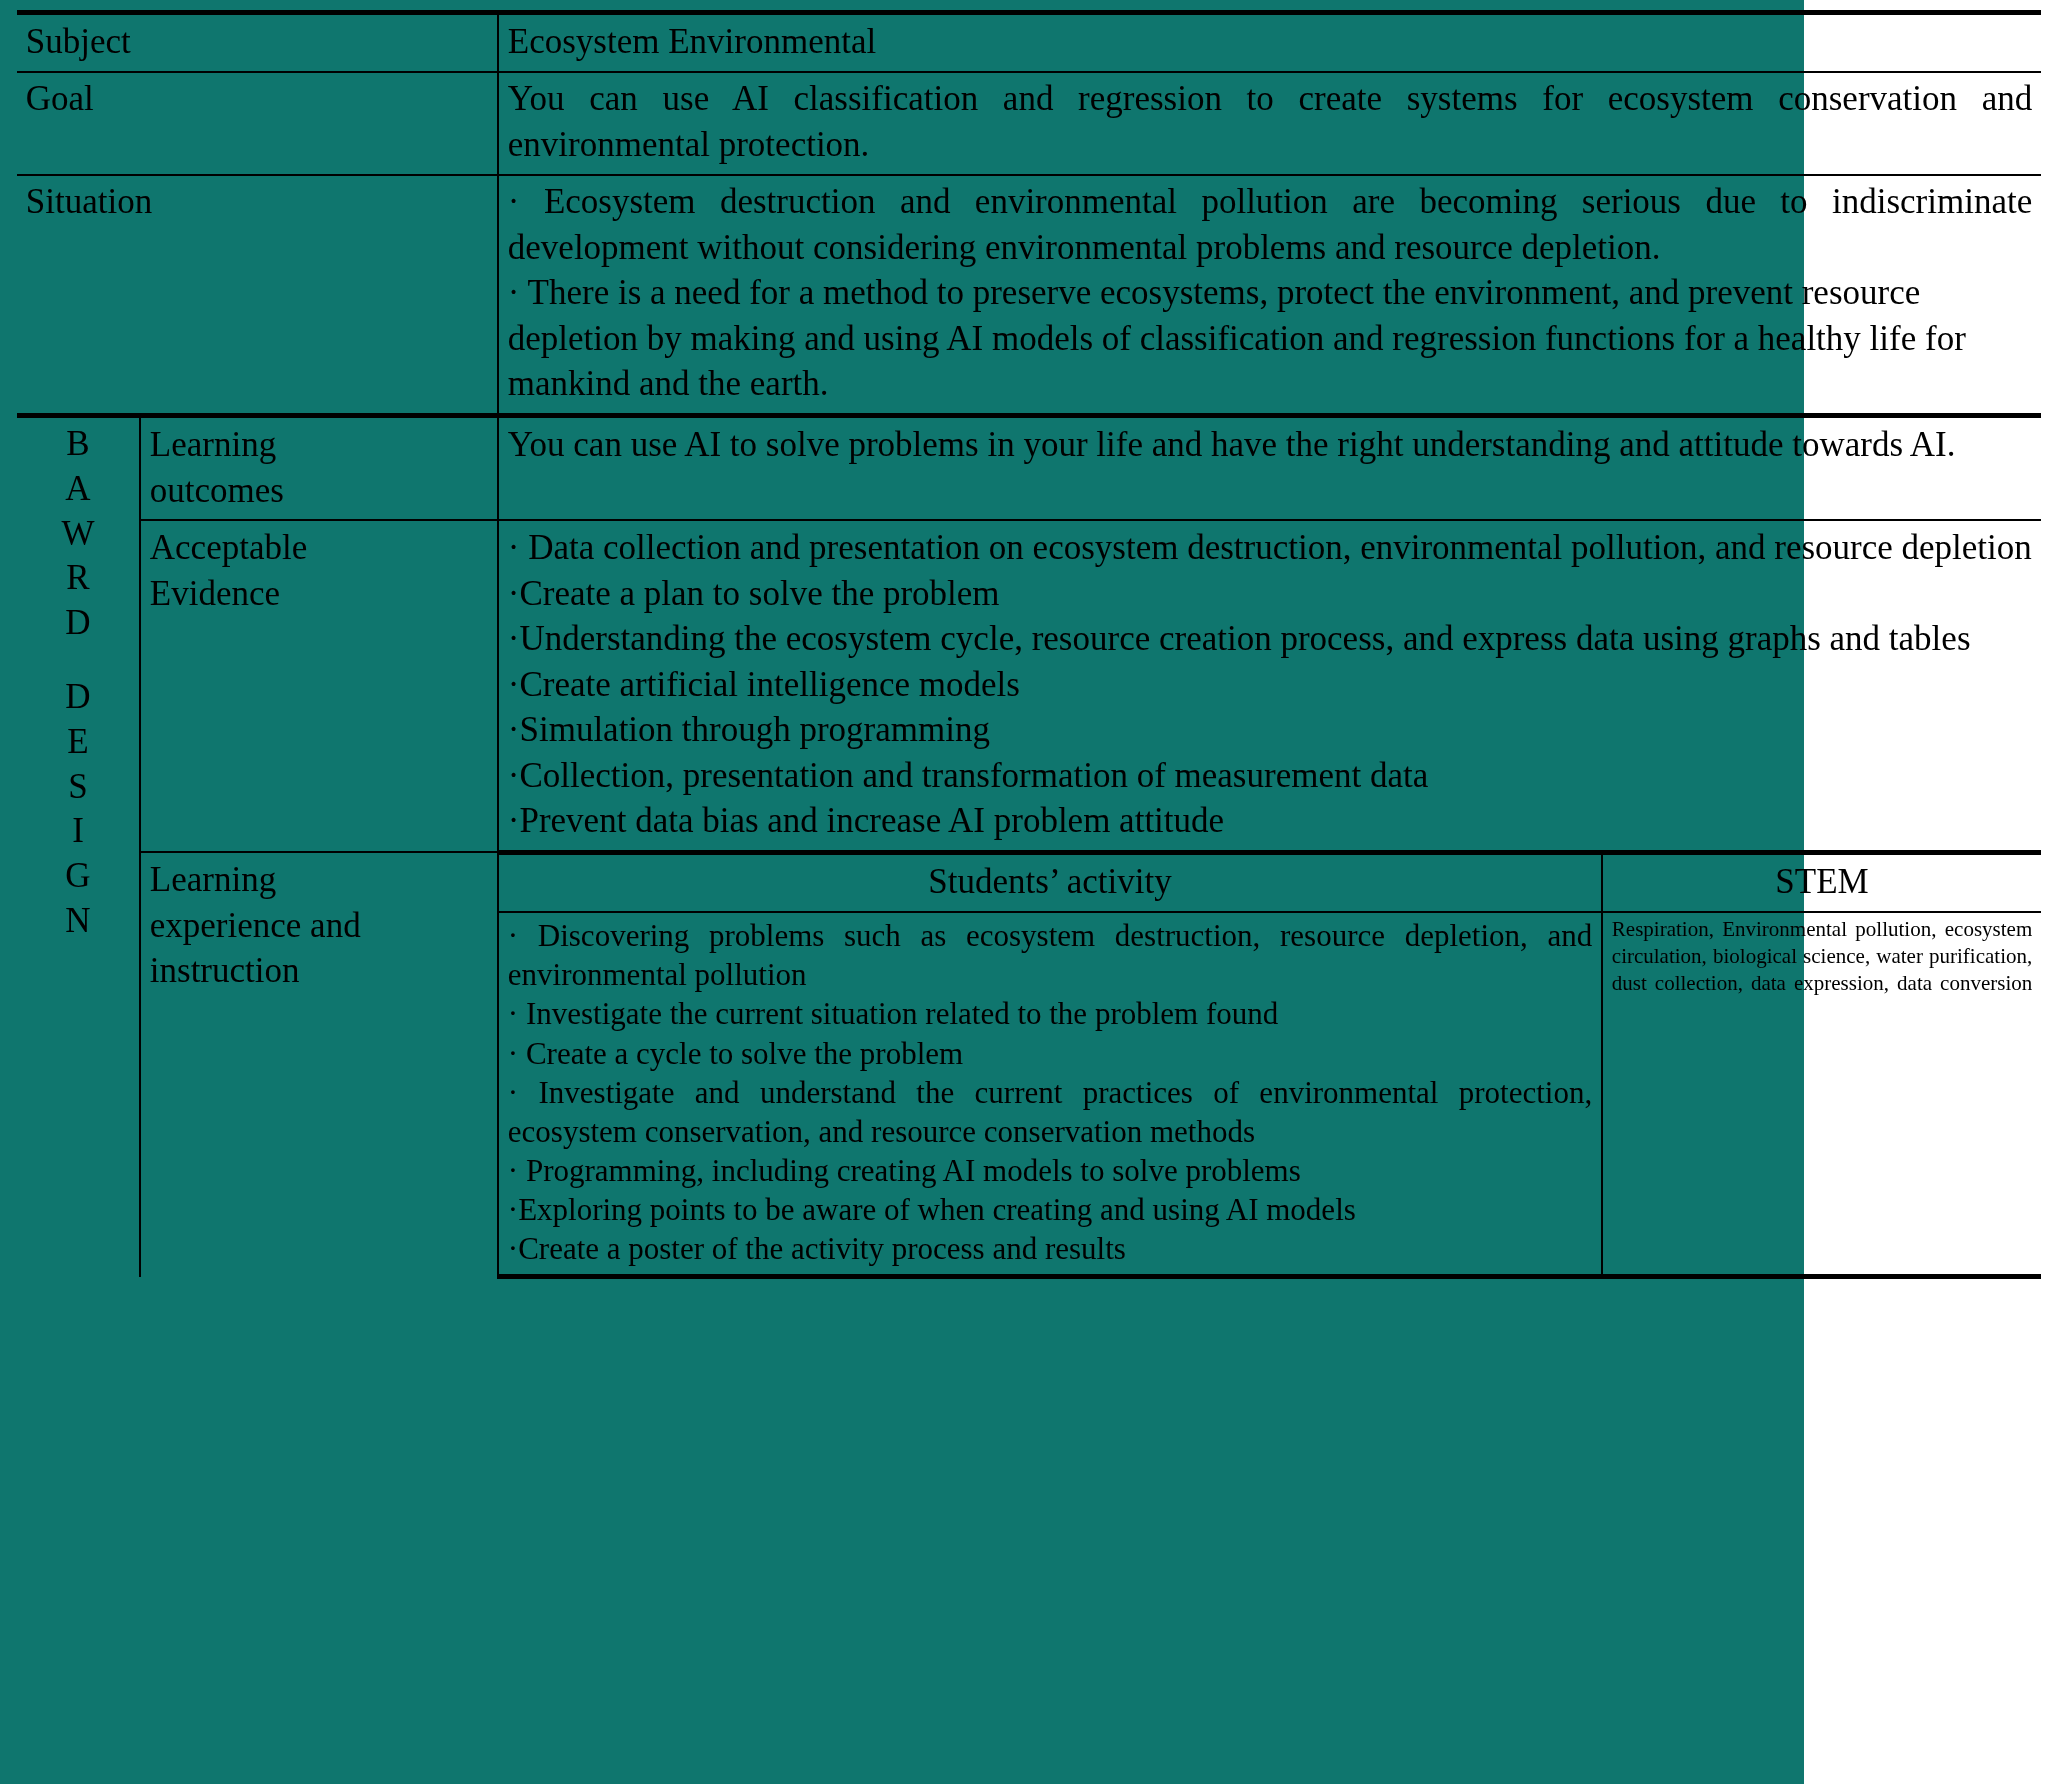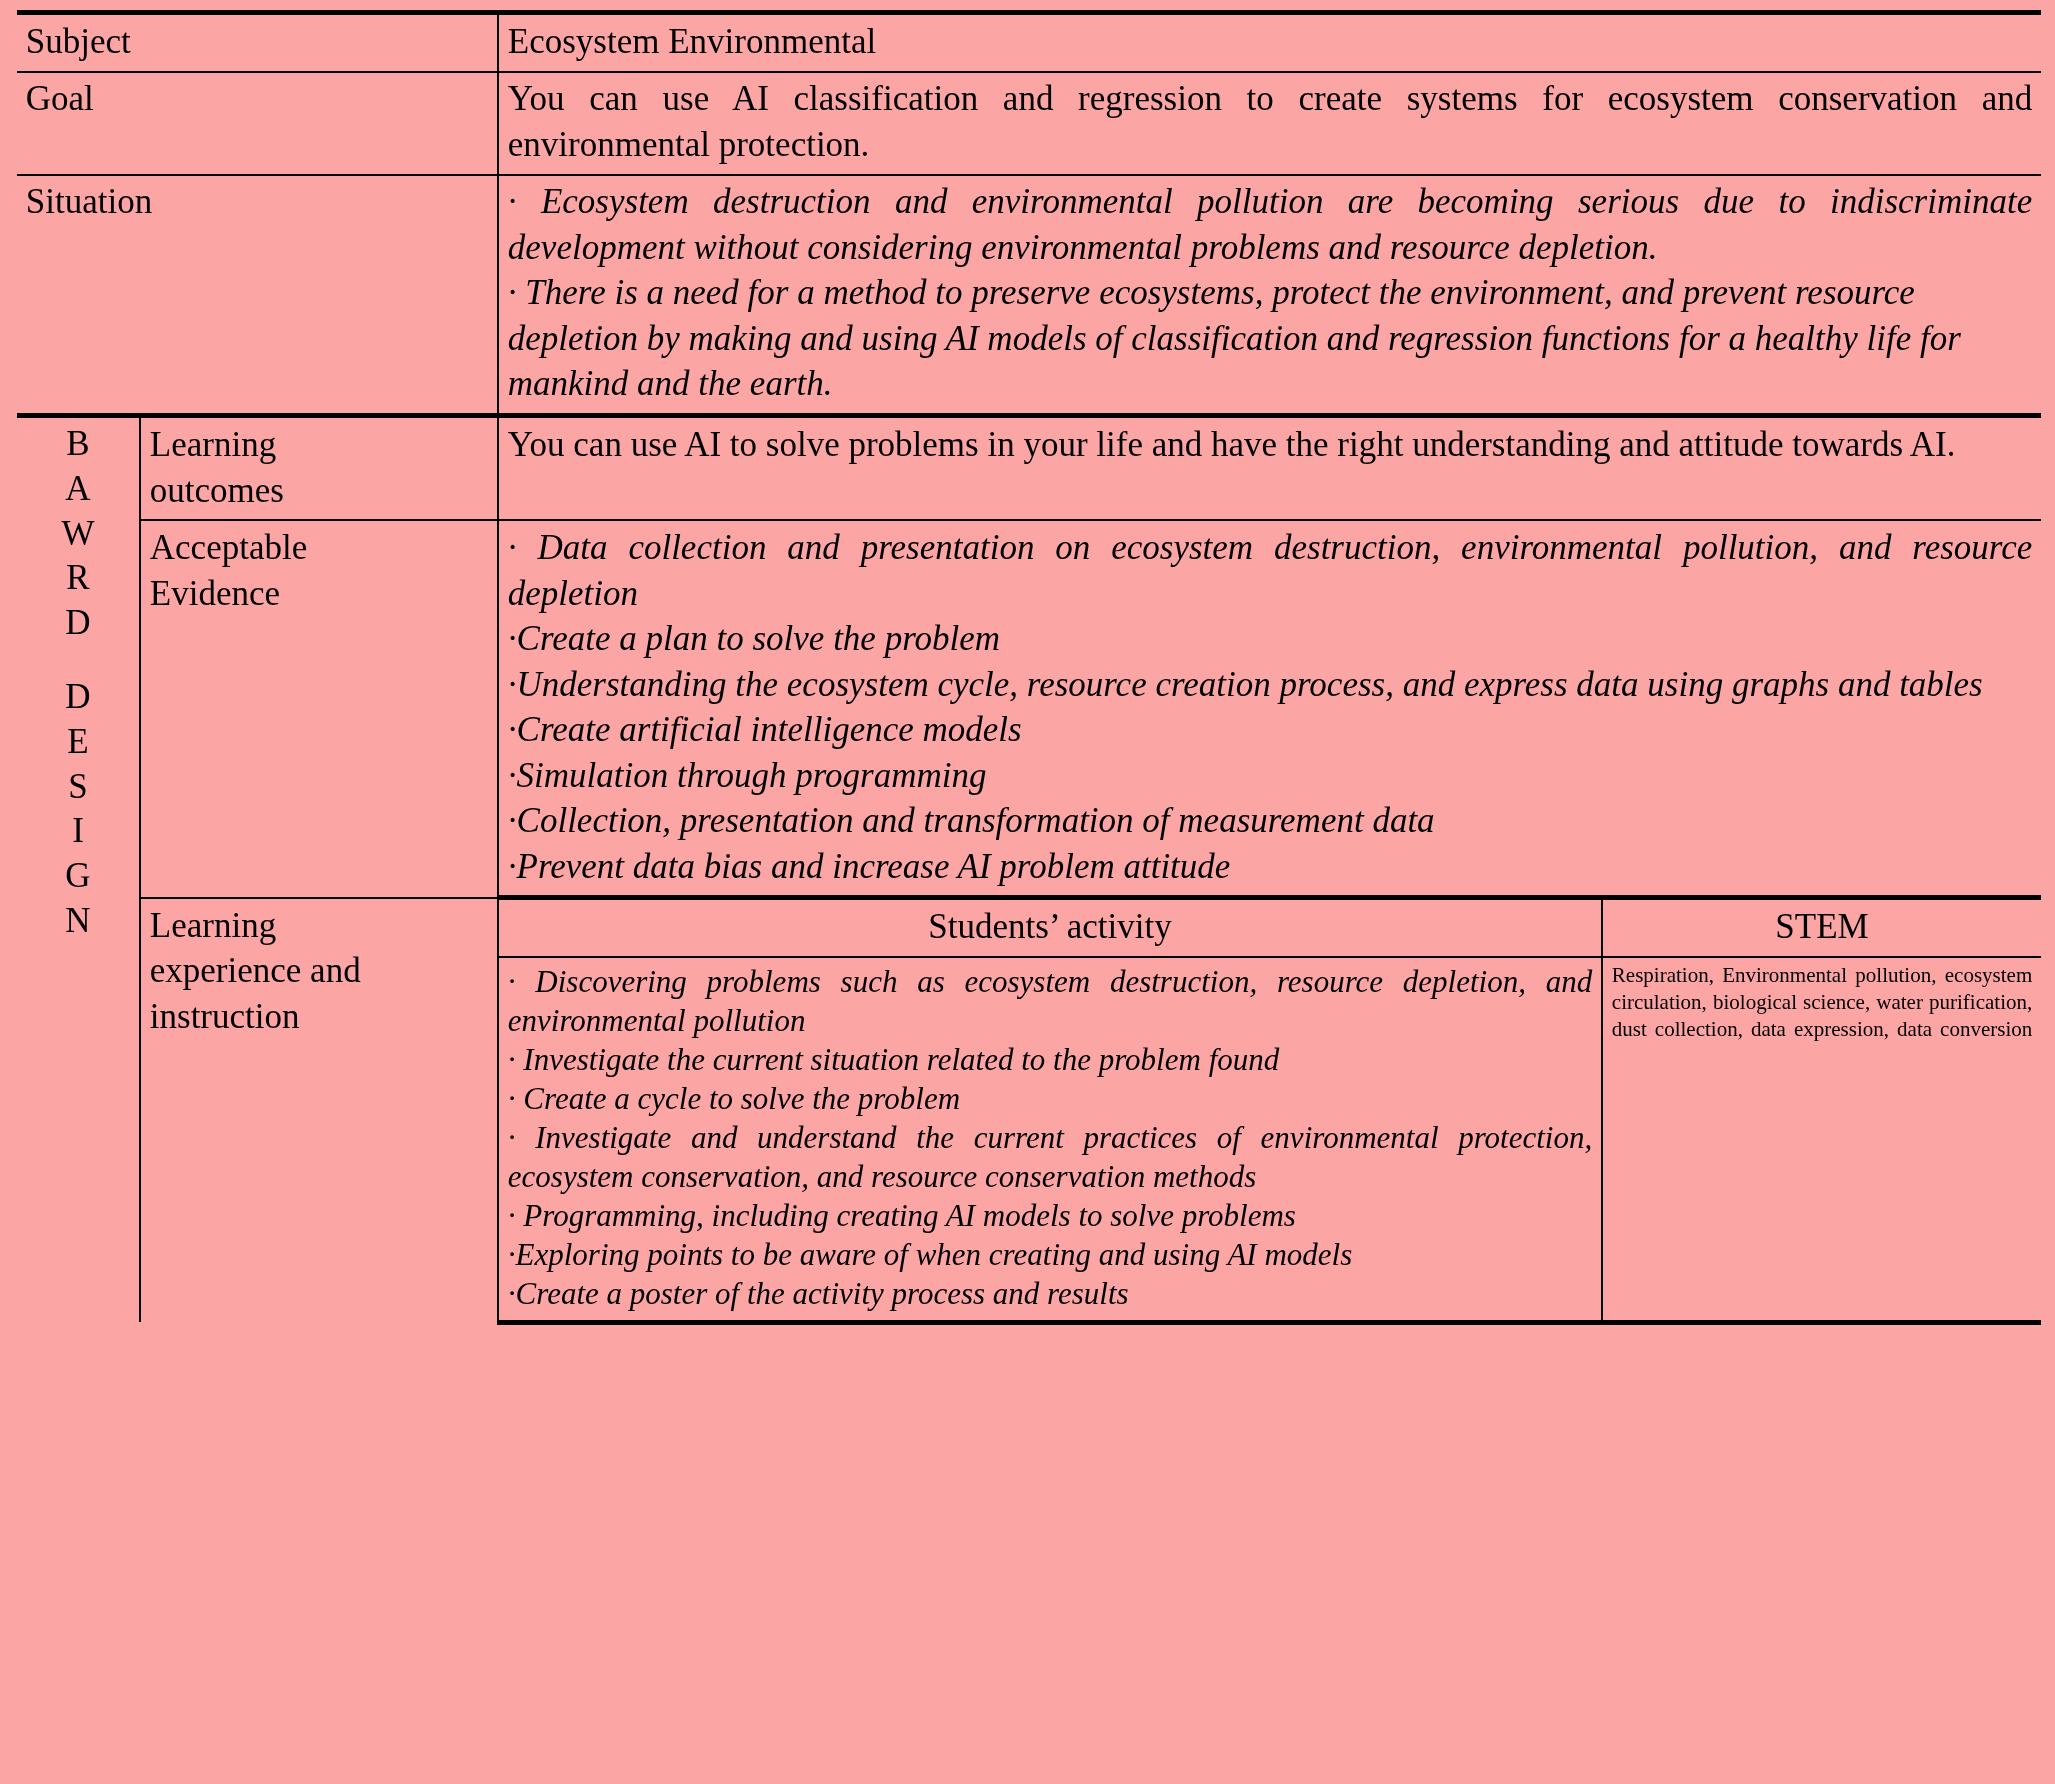--- a/index.html
+++ b/index.html
@@ -10,23 +10,23 @@
   body {
     width: 2056px;
     height: 1784px;
     font-family: "Liberation Serif", "DejaVu Serif", serif;
     color: #000000;
     overflow: hidden;
   }
 
   .page {
     position: relative;
-    width: 2055px;
+    width: 1804px;
     height: 1784px;
-    background: #fca5a5;
+    background: #0f766e;
     box-sizing: border-box;
     padding: 10px 14.4px 10px 17px;
   }
 
   table.ubd {
     border-collapse: collapse;
     width: 2024px;
     table-layout: fixed;
     font-size: 35px;
     line-height: 1.30;
@@ -46,21 +46,20 @@
 
   
   .lbl       { text-align: left; white-space: pre-line; }
   .body-just { text-align: justify; text-justify: inter-word; }
   .ctr       { text-align: center; font-family: Liberation Serif, serif; }
 
   .bullets p {
     margin: 0;
     text-align: justify;
     text-justify: inter-word;
-    font-style: italic;
   }
   .bullets p:last-child { text-align: left; }
 
   
   .acronym {
     text-align: center;
     font-size: 35px;
     line-height: 1.28;
     padding-top: 5px;
     letter-spacing: 0;

